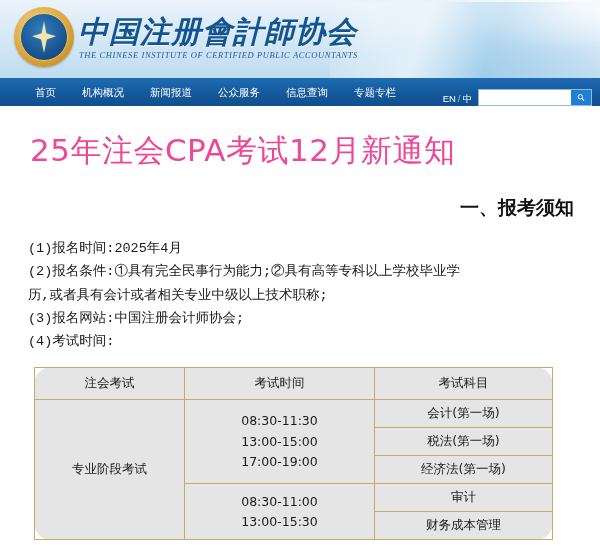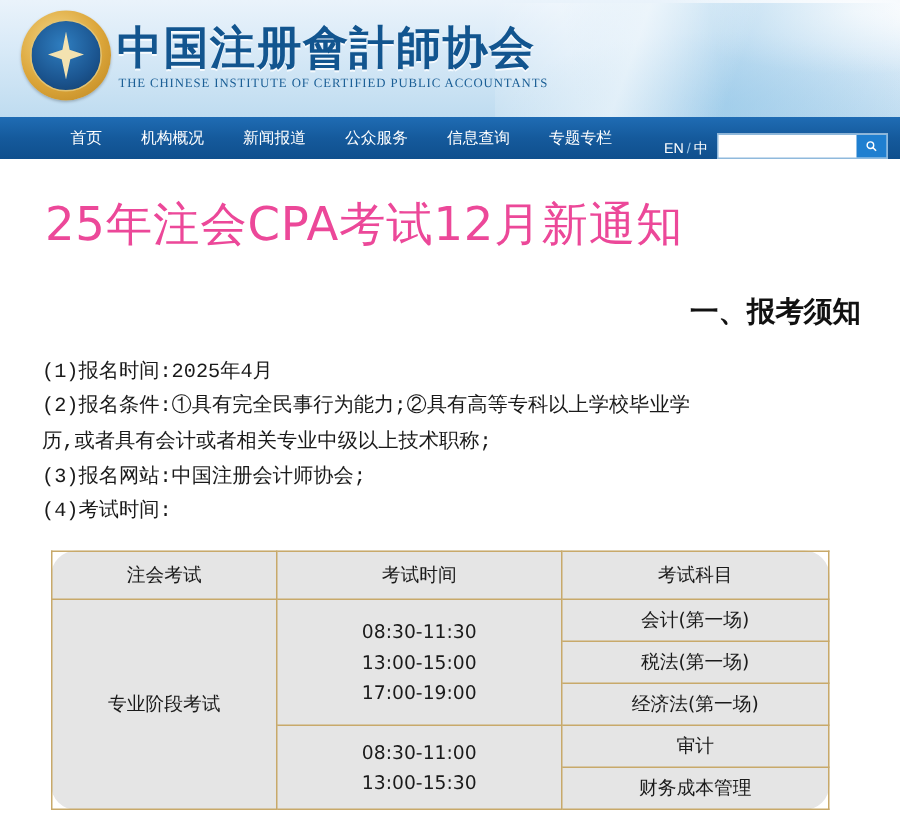--- a/index.html
+++ b/index.html
@@ -16,20 +16,21 @@
     background: #ffffff;
     overflow: hidden;
   }
 
   
   .banner {
     position: relative;
     height: 78px;
     background: linear-gradient(180deg, #eaf3fb 0%, #d7e9f7 45%, #bfdcf0 100%);
     overflow: hidden;
+    font-style: italic;
   }
   .banner-wave {
     position: absolute;
     right: 0; top: 0;
     width: 300px; height: 78px;
     background:
       radial-gradient(ellipse 180px 60px at 90% 10%, rgba(255,255,255,0.85), rgba(255,255,255,0) 70%),
       radial-gradient(ellipse 200px 70px at 60% 90%, rgba(160,205,235,0.55), rgba(255,255,255,0) 70%);
   }
   .banner-wave2 {
@@ -89,21 +90,21 @@
   .navbar {
     height: 28px;
     background: linear-gradient(180deg, #1f6cb4 0%, #155a9c 50%, #0f4f8d 100%);
     position: relative;
     display: flex;
     align-items: center;
   }
   .nav-items {
     display: flex;
     align-items: flex-end;
-    padding-left: 34px;
+    padding-left: 22px;
     gap: 0;
   }
   .nav-item {
     color: #ffffff;
     font-size: 10.5px;
     padding: 0 13px;
     line-height: 28px;
     white-space: nowrap;
     cursor: pointer;
   }

